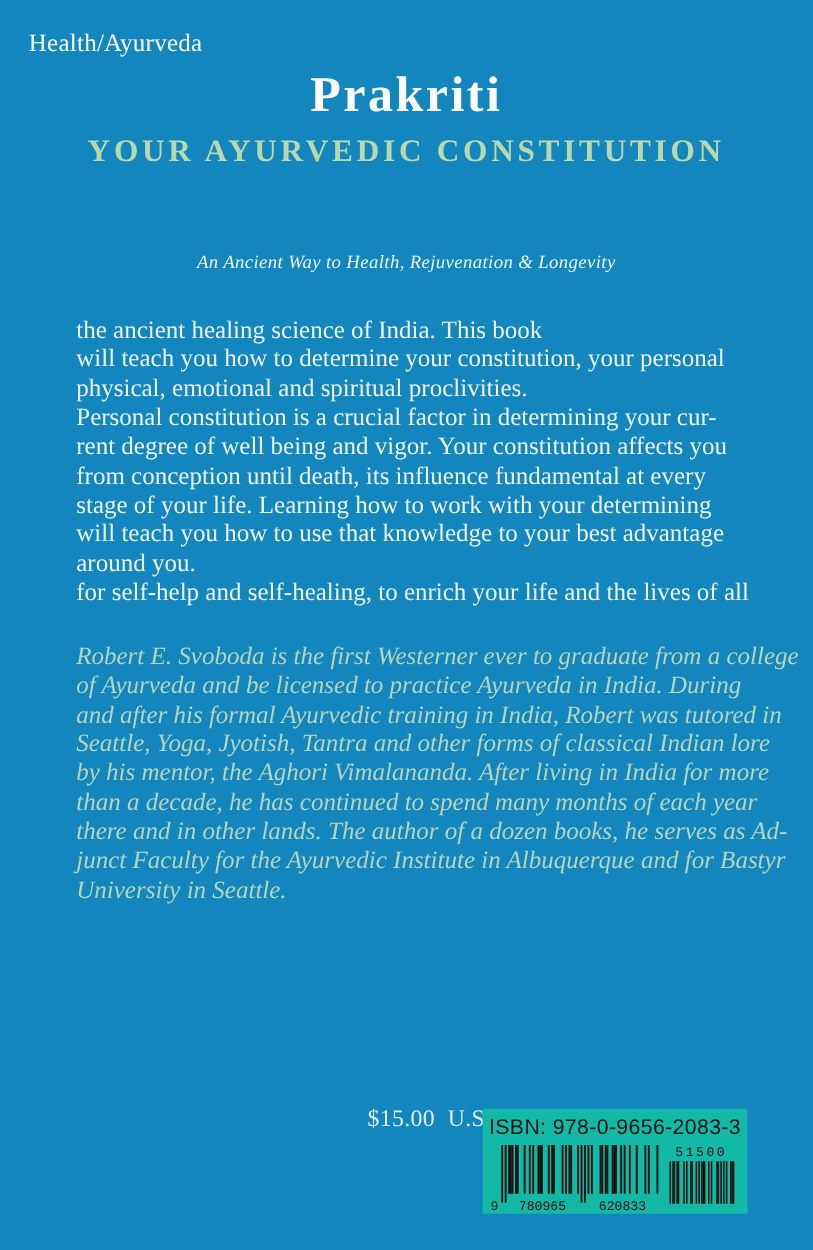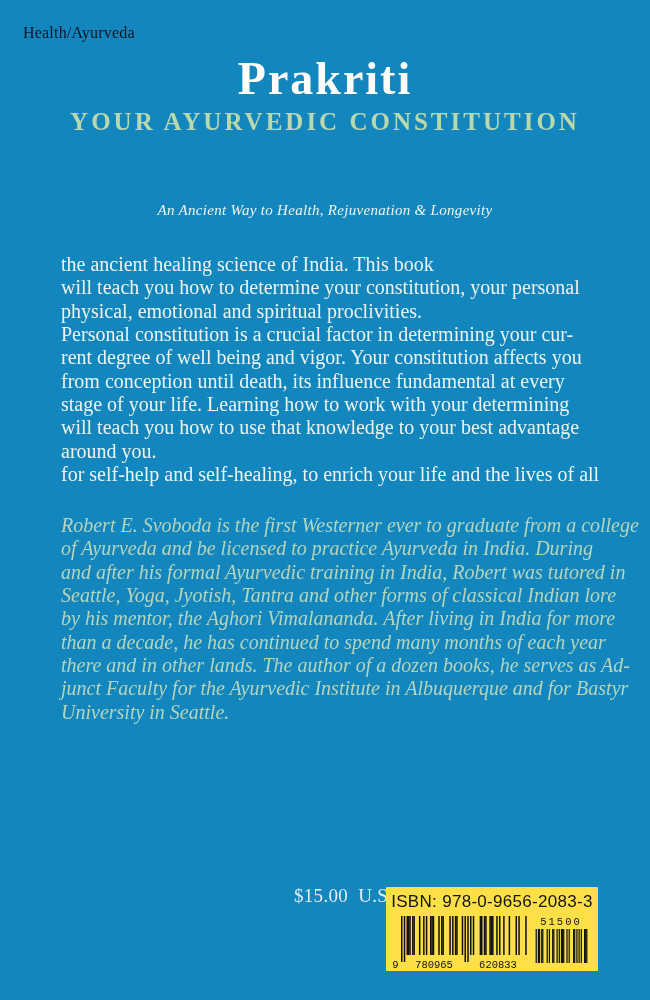--- a/index.html
+++ b/index.html
@@ -5,25 +5,25 @@
   html,body{margin:0;padding:0;}
   body{
     width:650px;height:1000px;overflow:hidden;
     background:#1286bd;
     font-family:"Liberation Serif", serif;
     position:relative;
   }
   .cover{position:absolute;inset:0;}
   .category{
     position:absolute;left:23px;top:24px;
-    font-size:16px;color:#0f172a;letter-spacing:.2px;
+    font-size:20px;color:#ffffff;letter-spacing:.2px;
   }
   .title{
     position:absolute;left:0;top:54px;width:650px;margin:0;
-    text-align:center;font-size:46px;line-height:1.1;font-weight:700;
+    text-align:center;font-size:40px;line-height:1.1;font-weight:700;
     color:#fcfdfb;letter-spacing:2px;
   }
   .subtitle{
     position:absolute;left:0;top:108px;width:650px;
     text-align:center;font-size:25px;line-height:1.15;font-weight:700;
     color:#b9d8ae;letter-spacing:3px;
   }
   .tagline{
     position:absolute;left:0;top:202px;width:650px;
     text-align:center;font-size:15px;font-style:italic;color:#eef5f2;
@@ -33,21 +33,21 @@
   .para .line{white-space:pre;line-height:23.35px;}
   .description{top:253px;font-size:20px;color:#edf4f0;}
   .description em{font-style:italic;}
   .bio{top:514px;font-size:20px;font-style:italic;color:#b6d5bd;}
   .price{
     position:absolute;left:294px;top:885px;
     font-size:19px;color:#e3eff6;white-space:pre;letter-spacing:.3px;
   }
   .barcode-box{
     position:absolute;left:386px;top:887px;width:212px;height:84px;
-    background:#fde047;border-radius:1px;
+    background:#14b8a6;border-radius:1px;
   }
   .isbn{
     position:absolute;left:0;top:5px;width:212px;text-align:center;
     font-family:"Liberation Sans", sans-serif;
     font-size:17px;color:#141414;letter-spacing:.3px;white-space:nowrap;
   }
   .ean13-svg{position:absolute;left:6px;top:29px;}
   .ean5-svg{position:absolute;left:147px;top:28px;}
   svg text{
     font-family:"Liberation Mono", monospace;

